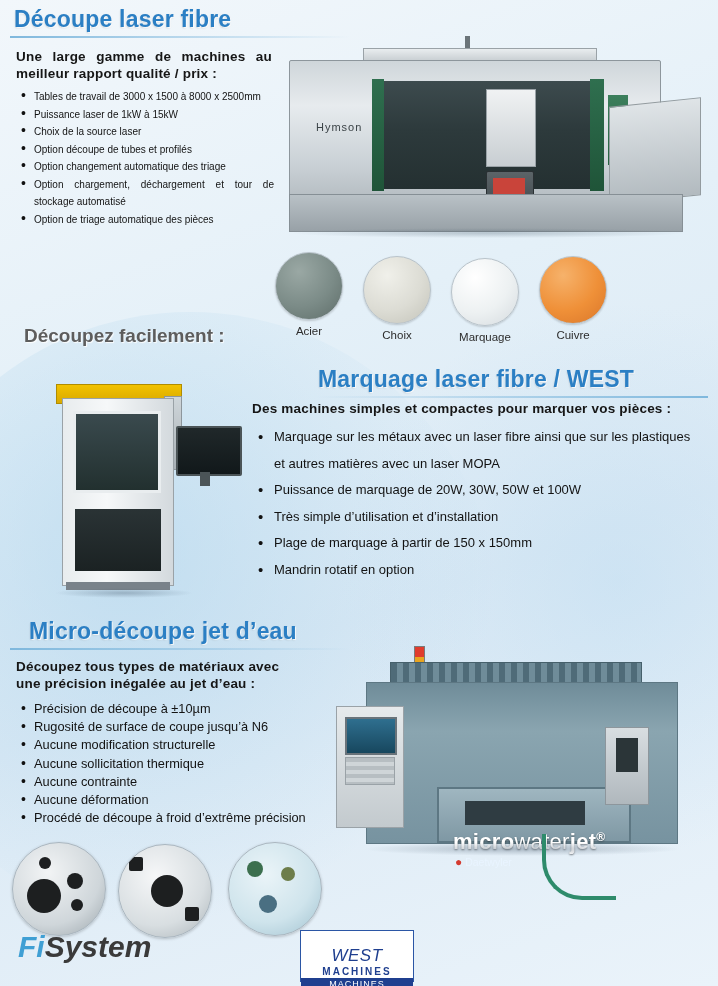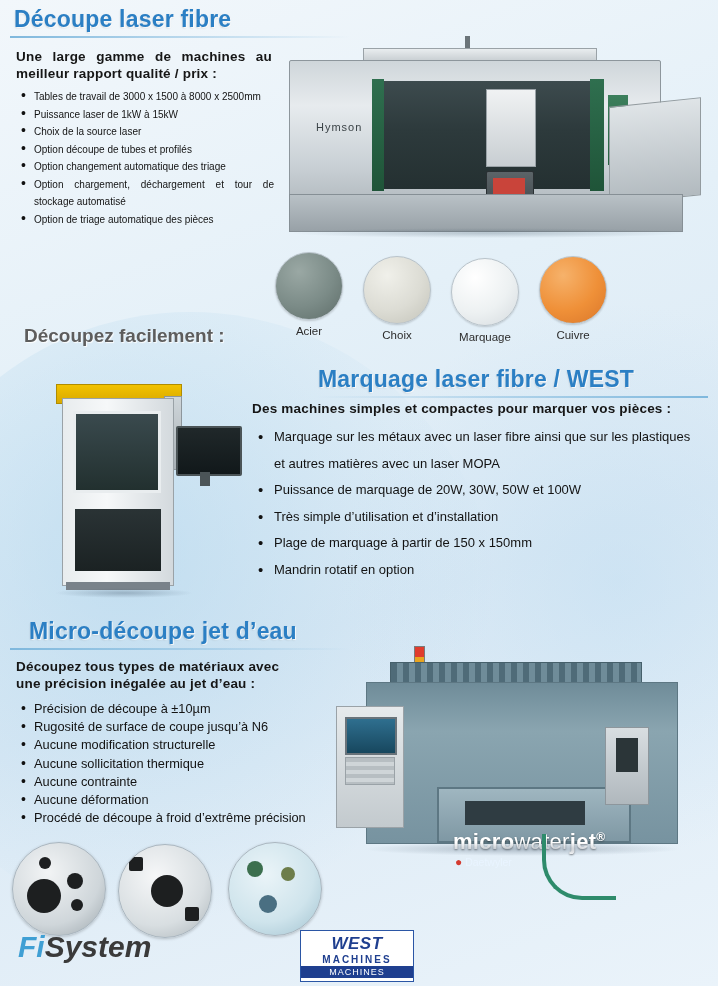--- a/index.html
+++ b/index.html
@@ -593,23 +593,23 @@
     left: 300px;
     top: 930px;
     width: 112px;
     height: 50px;
     background: #ffffff;
     border: 1px solid #2b56a5;
     text-align: center;
   }
   #footer-logo .l1 {
     display: block;
-    margin-top: 3px;
+    margin-top: 15px;
     font-size: 17px;
-    font-weight: bold;
+    font-weight: normal;
     font-style: italic;
     color: #1f3f8f;
     letter-spacing: .5px;
     text-align: center;
   }
   #footer-logo .l2 {
     display: block;
     font-size: 10px;
     font-weight: bold;
     letter-spacing: 2px;

